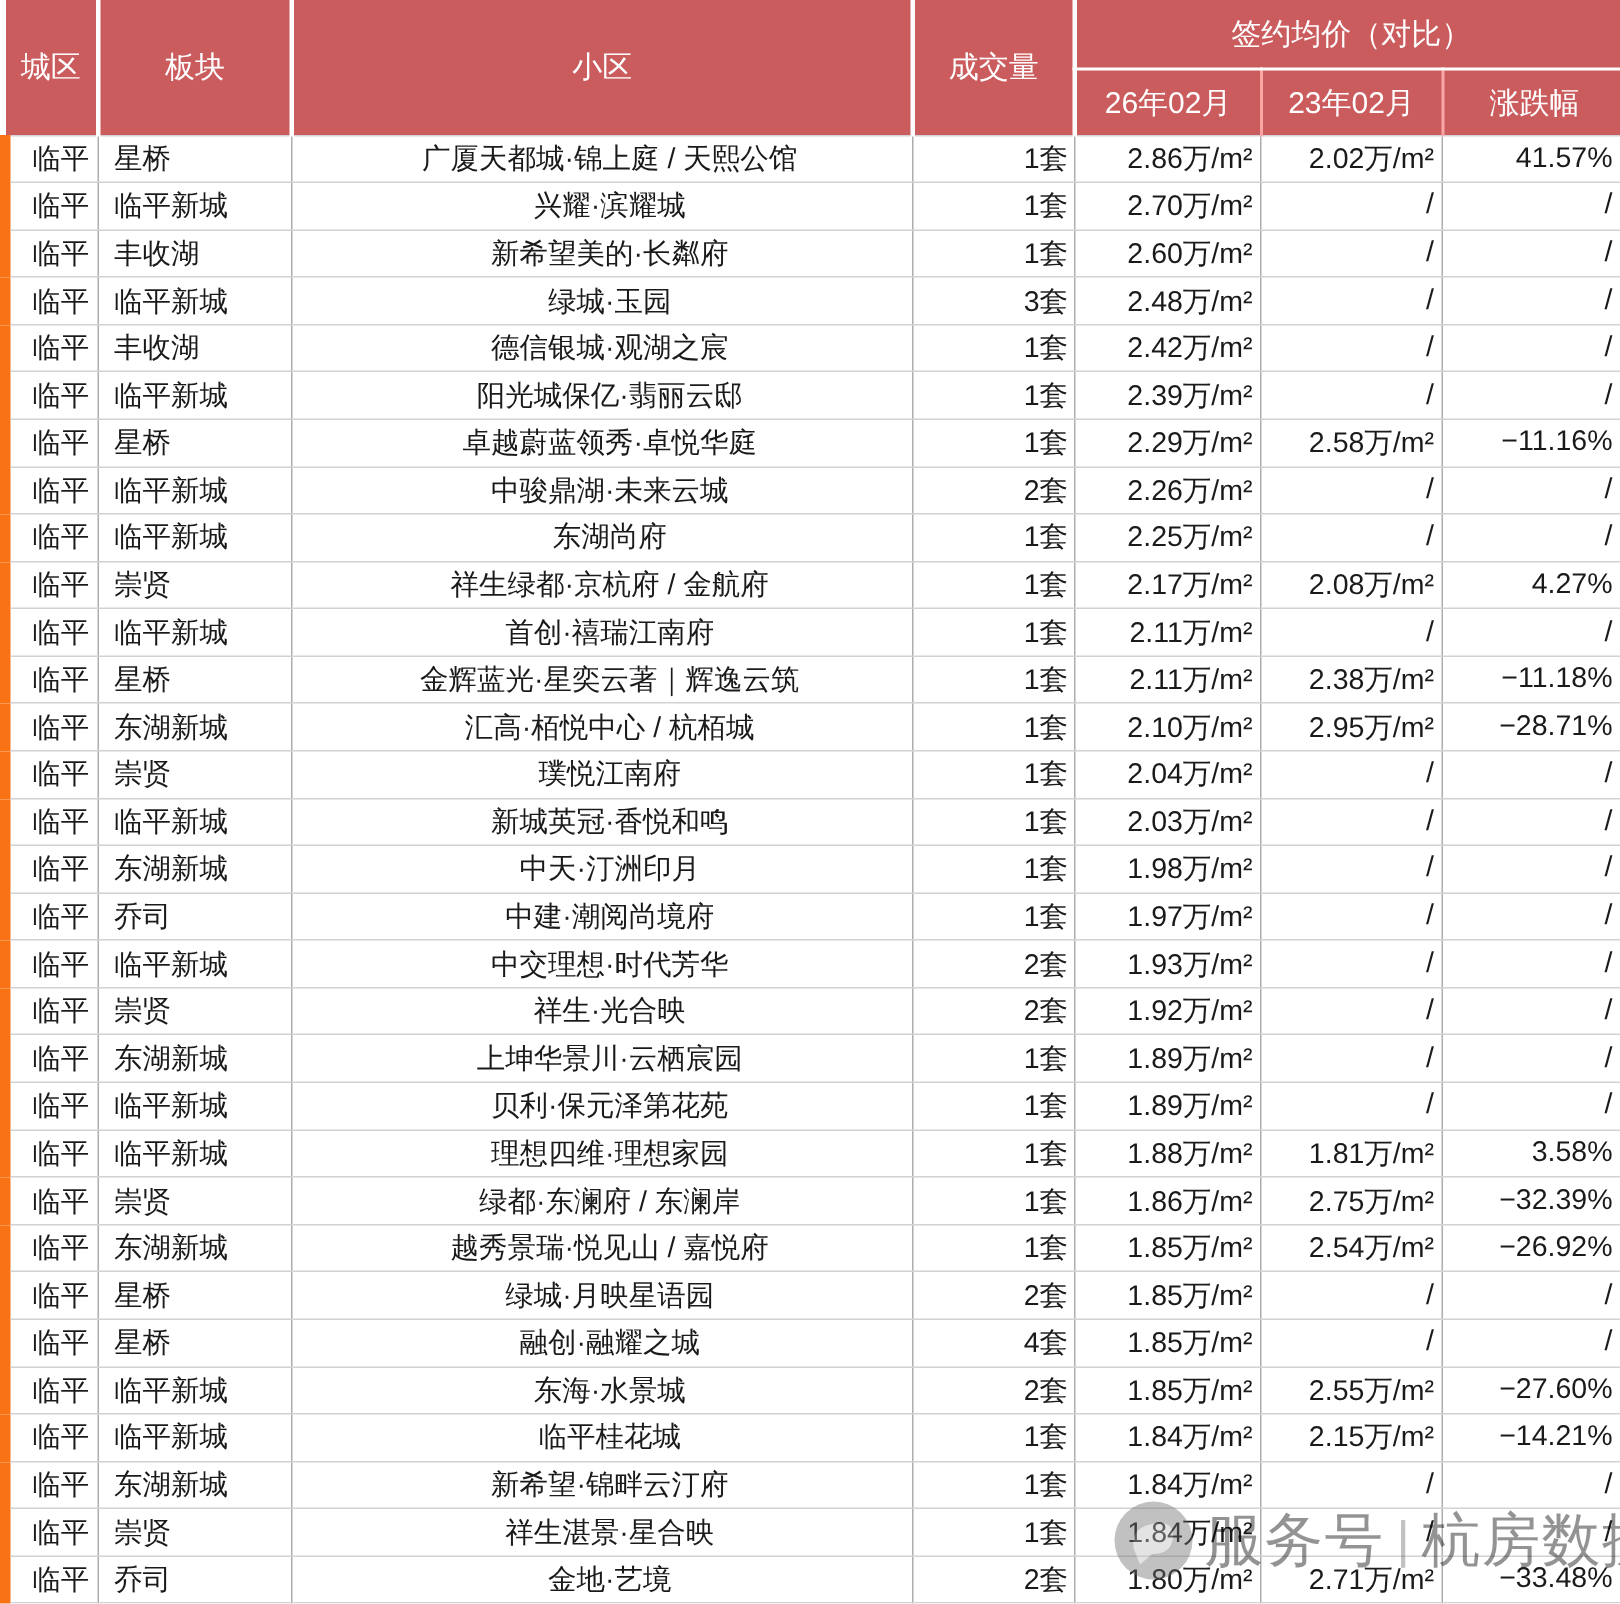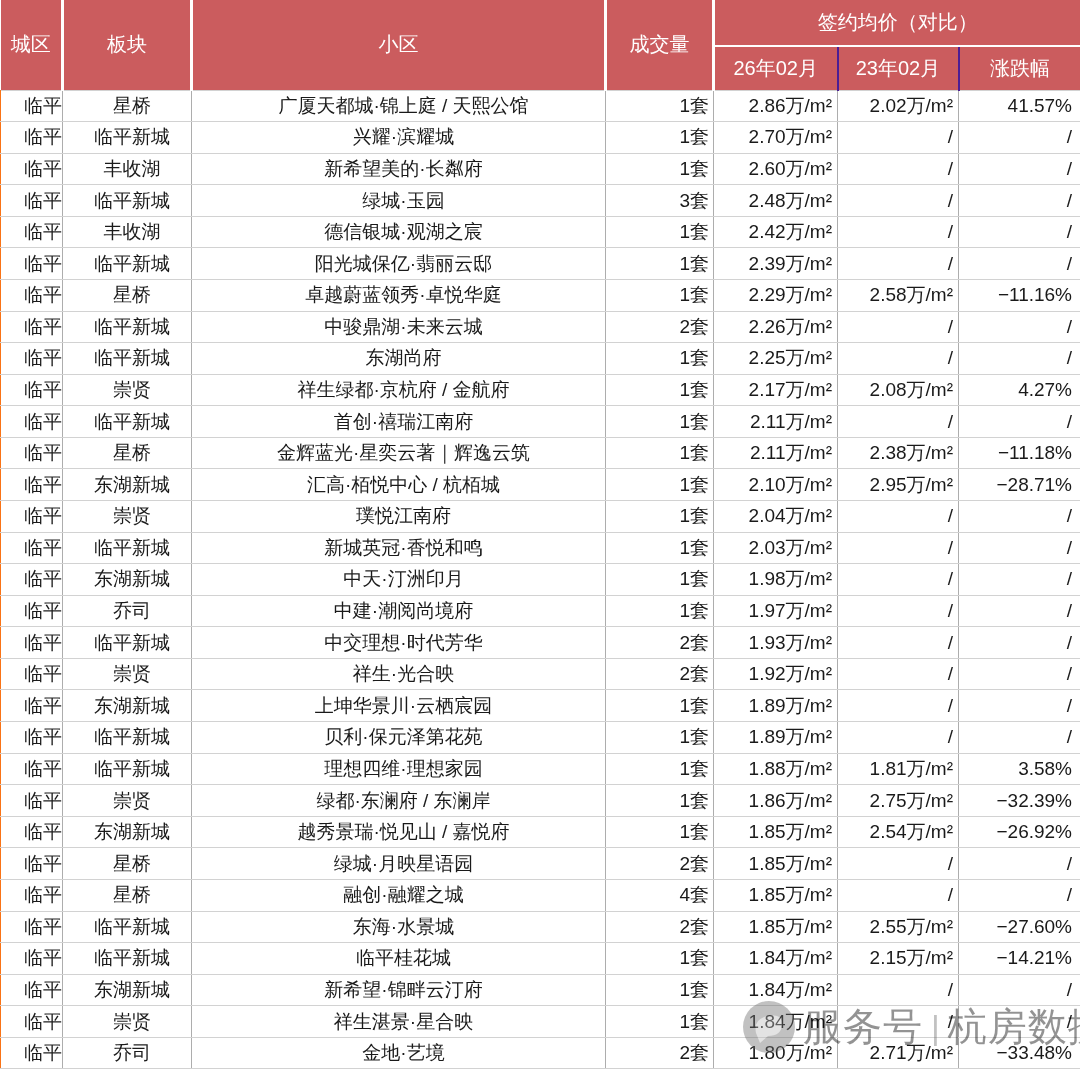--- a/index.html
+++ b/index.html
@@ -15,32 +15,32 @@
   }
   
   thead th{
     background:#CB5C5E;color:#ffffff;font-weight:500;
     font-size:20px;text-align:center;padding:0;vertical-align:middle;
   }
   tr.hrow1{height:46px;}
   tr.hrow2{height:44px;}
   th.sep-r{border-right:3px solid #ffffff;margin-left:21px;}
   th.group{border-bottom:2px solid #ffffff;}
-  th.sub-sep{border-right:2px solid #4c1d95;}
+  th.sub-sep{border-right:2px solid #fca5a5;}
 
   
   tbody td{
     height:30.59px;font-size:19px;color:#1a1a1a;
     border-right:1px solid #ADADAD;border-bottom:1px solid #D2D2D2;
     padding:0;white-space:nowrap;overflow:hidden;vertical-align:middle;
     background:#ffffff;
   }
   tbody tr:first-child td{border-top:1px solid #D2D2D2;}
-  tbody td.c0{border-left:1px solid #f97316;padding-left:9px;text-align:right;}
-  tbody td.c1{padding-left:10px;text-align:center;border-radius:14px;}
+  tbody td.c0{border-left:7px solid #f97316;padding-left:9px;text-align:center;}
+  tbody td.c1{padding-left:10px;text-align:left;border-radius:14px;}
   tbody td.c2{padding-left:10px;text-align:center;}
   tbody td.num{text-align:right;padding-right:5px;}
   tbody td.c3{padding-right:4px;}
   tbody td.c6{padding-right:8px;}
 
   
   .watermark{
     position:absolute;left:742px;top:1000px;
     display:flex;align-items:center;gap:7px;
     opacity:0.42;pointer-events:none;z-index:5;

